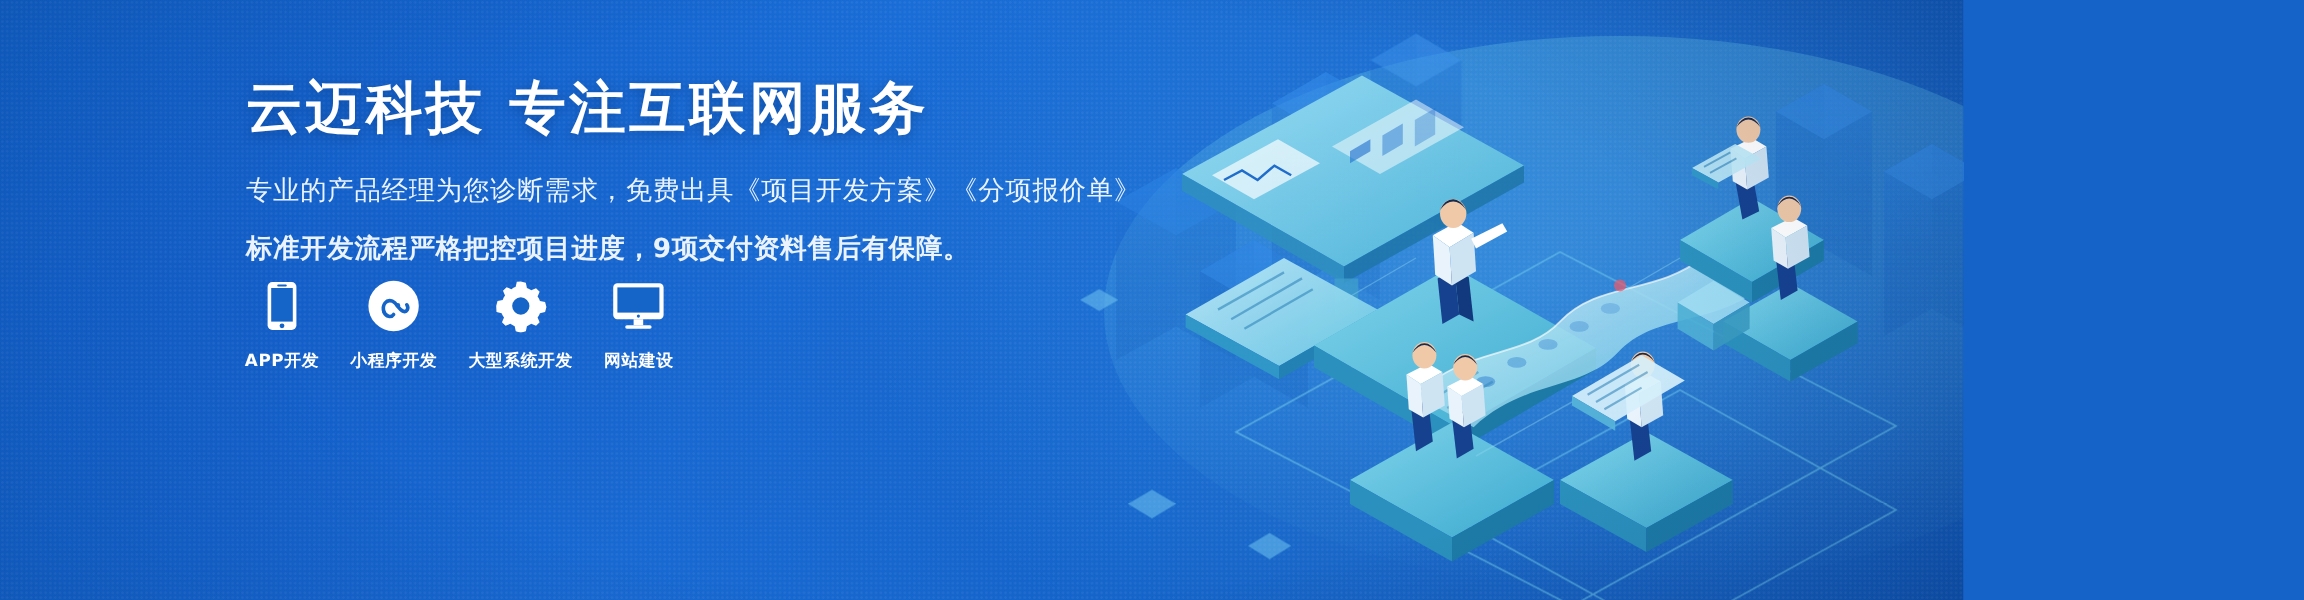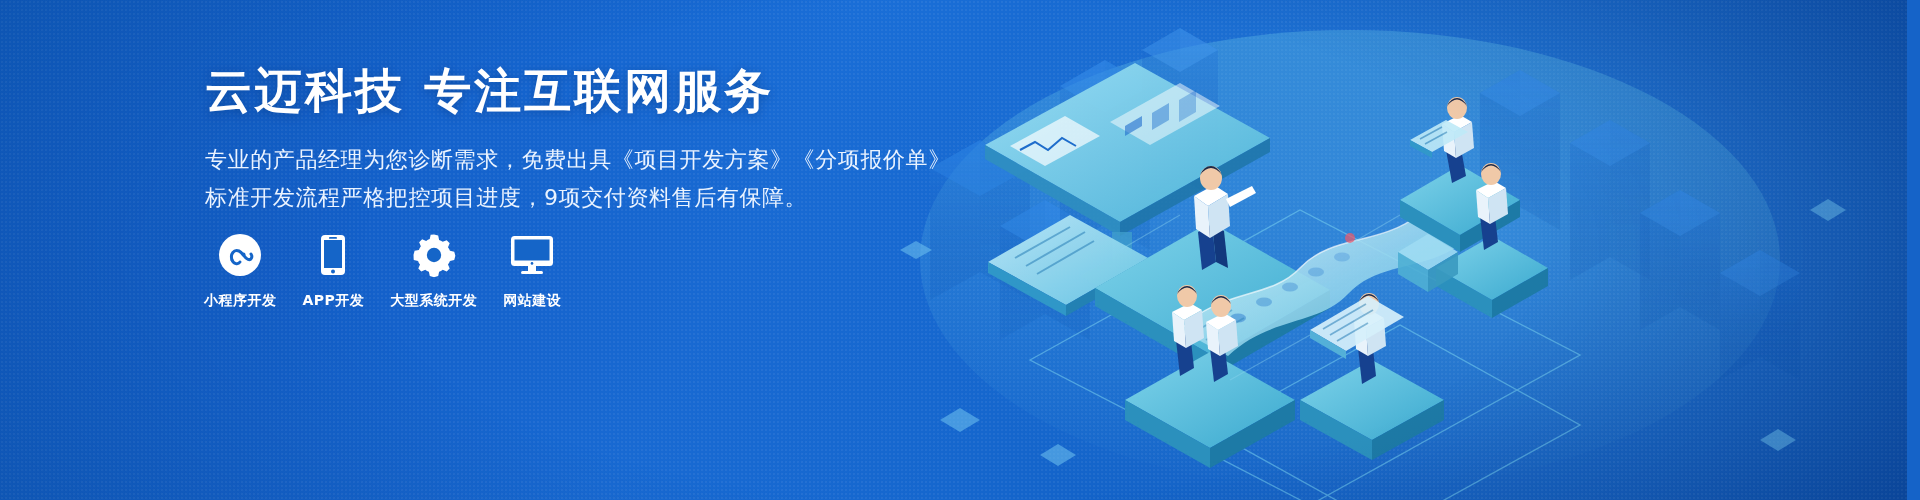--- a/index.html
+++ b/index.html
@@ -2,21 +2,21 @@
 <html><head>
 <meta charset="utf-8">
 <style>
   html,body{margin:0;padding:0;}
   body{
     width:1920px;height:500px;overflow:hidden;
     font-family:"Liberation Sans","DejaVu Sans",sans-serif;
     background:#1563c8;
   }
   .banner{
-    position:relative;width:1907px;height:500px;overflow:hidden;
+    position:relative;width:1636px;height:500px;overflow:hidden;
     background:
       radial-gradient(ellipse 900px 620px at 78% 46%, rgba(60,150,235,.55) 0%, rgba(28,110,215,0) 62%),
       radial-gradient(ellipse 1100px 700px at 14% 52%, rgba(18,86,190,.55) 0%, rgba(18,86,190,0) 70%),
       linear-gradient(118deg,#1166cf 0%,#1569d4 22%,#1a6fd8 40%,#1363c9 62%,#0f56b6 82%,#0d4fab 100%);
   }
   
   .texture{
     position:absolute;inset:0;
     background-image:
       radial-gradient(rgba(255,255,255,.055) 1px, transparent 1.2px);
@@ -35,21 +35,21 @@
     font-family:"DejaVu Sans","Liberation Sans",sans-serif;
     font-size:47px;font-weight:bold;color:#ffffff;letter-spacing:3px;
     line-height:1.15;margin:0 0 24px 0;white-space:nowrap;
     text-shadow:0 2px 10px rgba(2,40,96,.35);
   }
   .sub{
     font-family:"DejaVu Sans","Liberation Sans",sans-serif;
     font-size:22px;color:#eaf3ff;line-height:1.62;letter-spacing:.6px;
     white-space:nowrap;margin:0;
   }
-  .sub.second{margin-top:2px;}
+  .sub.second{margin-top:12px;font-weight:bold;}
 
   
   .services{position:absolute;left:204px;top:232px;display:flex;align-items:flex-start;}
   .svc{display:flex;flex-direction:column;align-items:center;width:auto;margin-right:26px;}
   .svc:last-child{margin-right:0;}
   .svc-ico{height:46px;display:flex;align-items:center;justify-content:center;margin-bottom:14px;}
   .svc-ico svg{display:block;}
   .svc-label{
     font-family:"DejaVu Sans","Liberation Sans",sans-serif;
     font-size:14px;color:#ffffff;font-weight:bold;white-space:nowrap;letter-spacing:.5px;
@@ -320,40 +320,40 @@
   <div class="copy">
     <h1 class="headline">云迈科技 专注互联网服务</h1>
     <p class="sub">专业的产品经理为您诊断需求，免费出具《项目开发方案》《分项报价单》</p>
     <p class="sub second">标准开发流程严格把控项目进度，9项交付资料售后有保障。</p>
   </div>
 
   <div class="services">
 
     <div class="svc">
       <span class="svc-ico">
+        <svg width="26" height="42" viewBox="0 0 26 42">
+          <rect x="1" y="1" width="24" height="40" rx="4" fill="#ffffff"></rect>
+          <rect x="4" y="6" width="18" height="28" fill="#1565c8"></rect>
+          <rect x="9" y="3" width="8" height="1.8" rx="0.9" fill="#1565c8"></rect>
+          <circle cx="13" cy="37.5" r="2" fill="#1565c8"></circle>
+        </svg>
+      </span>
+      <span class="svc-label">APP开发</span>
+    </div>
+
+    <div class="svc">
+      <span class="svc-ico">
         <svg width="44" height="44" viewBox="0 0 44 44">
           <circle cx="22" cy="22" r="21" fill="#ffffff"></circle>
           <path d="M14 27 C12 21 16 16 21 18 C25 19.6 26 25 30 26.4 C33 27.5 35 24 33 21" fill="none" stroke="#1565c8" stroke-width="3" stroke-linecap="round"></path>
           <path d="M14 27 C15.6 31 20 32 22 29" fill="none" stroke="#1565c8" stroke-width="3" stroke-linecap="round"></path>
           <circle cx="25.5" cy="21.5" r="2" fill="#1565c8"></circle>
         </svg>
       </span>
       <span class="svc-label">小程序开发</span>
-    </div>
-
-    <div class="svc">
-      <span class="svc-ico">
-        <svg width="26" height="42" viewBox="0 0 26 42">
-          <rect x="1" y="1" width="24" height="40" rx="4" fill="#ffffff"></rect>
-          <rect x="4" y="6" width="18" height="28" fill="#1565c8"></rect>
-          <rect x="9" y="3" width="8" height="1.8" rx="0.9" fill="#1565c8"></rect>
-          <circle cx="13" cy="37.5" r="2" fill="#1565c8"></circle>
-        </svg>
-      </span>
-      <span class="svc-label">APP开发</span>
     </div>
 
 
     <div class="svc">
       <span class="svc-ico">
         <svg width="44" height="44" viewBox="0 0 44 44">
           <path d="M22 1.5 l4.2 1.1 .9 4.3 c1.3 .45 2.5 1.1 3.6 1.95 l4 -1.7 3 3
                    -1.7 4 c.85 1.1 1.5 2.3 1.95 3.6 l4.3 .9 1.1 4.2 -1.1 4.2 -4.3 .9
                    c-.45 1.3 -1.1 2.5 -1.95 3.6 l1.7 4 -3 3 -4 -1.7 c-1.1 .85 -2.3 1.5 -3.6 1.95
                    l-.9 4.3 -4.2 1.1 -4.2 -1.1 -.9 -4.3 c-1.3 -.45 -2.5 -1.1 -3.6 -1.95

